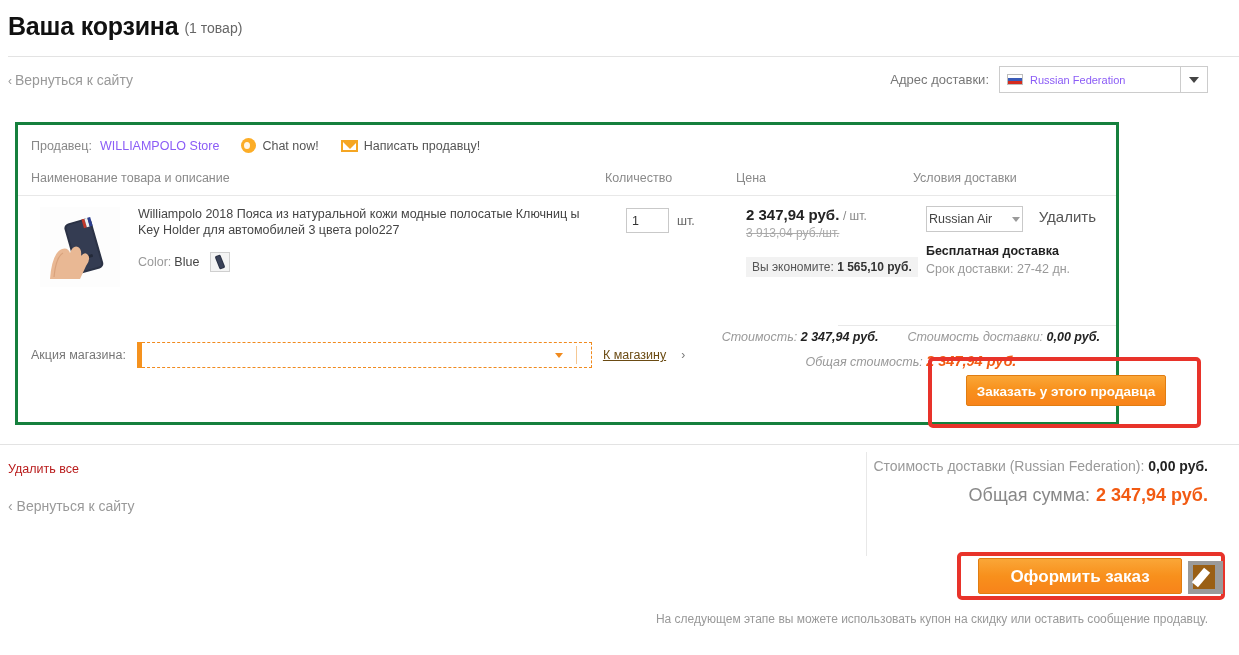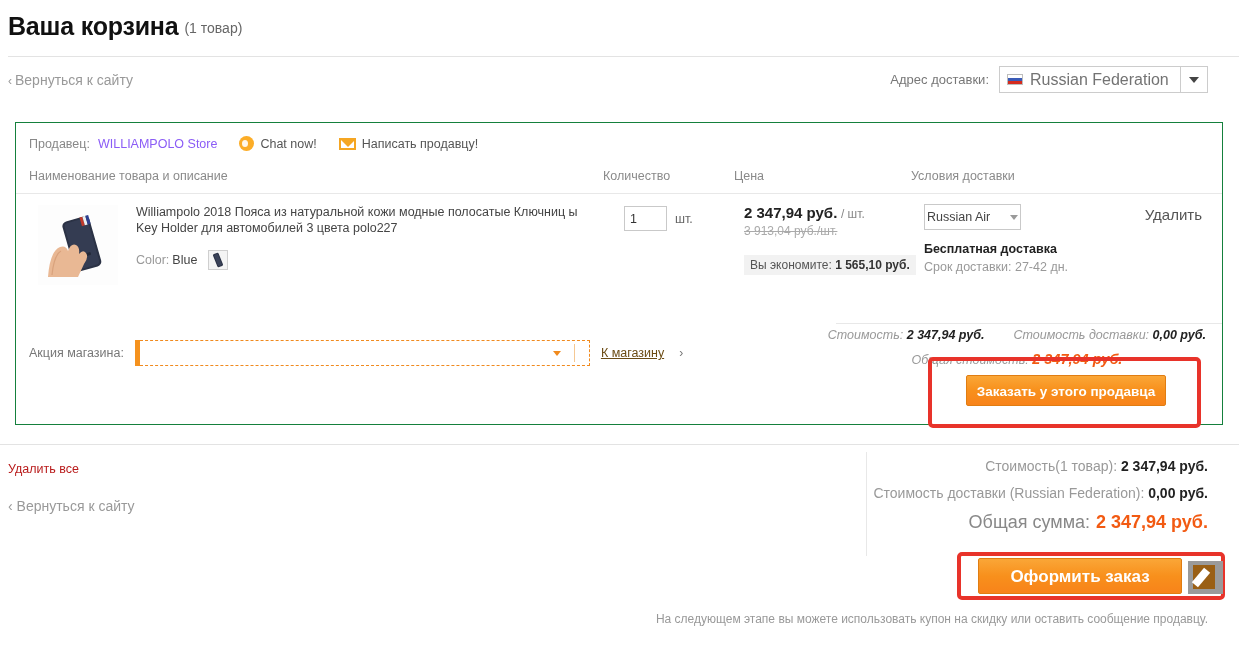--- a/index.html
+++ b/index.html
@@ -50,35 +50,35 @@
     display:flex; align-items:center; position:relative;
   }
   .flag {
     width:16px; height:11px; margin-left:7px; margin-right:7px;
     border:1px solid #bdbdbd; position:relative; overflow:hidden; flex:0 0 auto;
   }
   .flag i { display:block; height:3px; }
   .flag .w { background:#fff; }
   .flag .b { background:#3a5bb7; }
   .flag .r { background:#d52b1e; }
-  .ship-name { font-size:16px; color:#737373; }
+  .ship-name { font-size:11px; color:#8b5cf6; }
   .ship-arrow {
     position:absolute; right:0; top:0; bottom:0; width:27px;
     border-left:1px solid #ccc;
     display:flex; align-items:center; justify-content:center;
   }
   .ship-arrow .tri {
     width:0;height:0;border-left:5px solid transparent;border-right:5px solid transparent;
     border-top:6px solid #444;
   }
 
   
   .card {
-    position:absolute; left:15px; top:122px; width:1208px; height:303px;
-    border:1px solid #15803d; background:#fff;
+    position:absolute; left:15px; top:122px; width:1104px; height:303px;
+    border:3px solid #15803d; background:#fff;
   }
   .seller-row {
     height:41px; display:flex; align-items:center; padding-left:13px; gap:8px;
     font-size:12.5px;
   }
   .seller-lbl { color:#888; }
   .seller-name { color:#8b5cf6; }
   .chat-link, .mail-link {
     display:flex; align-items:center; gap:6px; color:#555;
     text-decoration:none; cursor:pointer; margin-left:14px;
@@ -405,24 +405,20 @@
   <button class="btn-orange btn-seller">Заказать у этого продавца</button>
 
   <div class="bottom-rule"></div>
   <a class="del-all">Удалить все</a>
   <a class="back-link2"><span class="chev">‹</span> <span>Вернуться к сайту</span></a>
 
   <div class="vdiv"></div>
 
   <div class="sum-block">
     <div class="sum-row">
-      <span>Стоимость(1 товар):</span>
-      <b>2 347,94 руб.</b>
-    </div>
-    <div class="sum-row">
       <span>Стоимость доставки (Russian Federation):</span>
       <b>0,00 руб.</b>
     </div>
     <div class="sum-total">
       <span>Общая сумма:</span><b>2 347,94 руб.</b>
     </div>
   </div>
 
   <div class="hl-checkout"></div>
   <button class="btn-orange btn-checkout">Оформить заказ</button>

